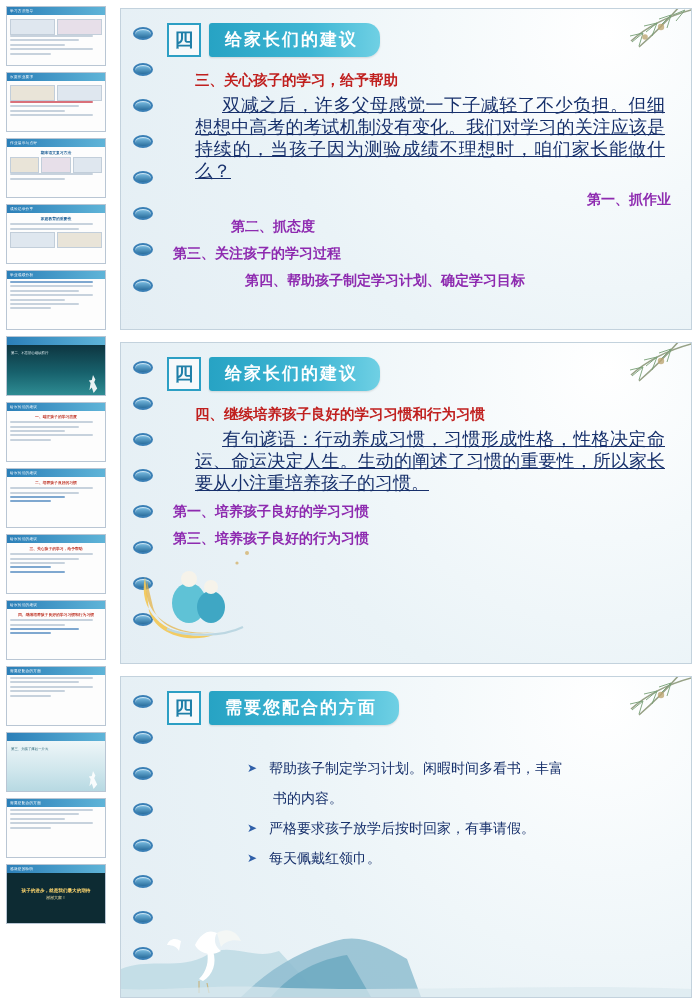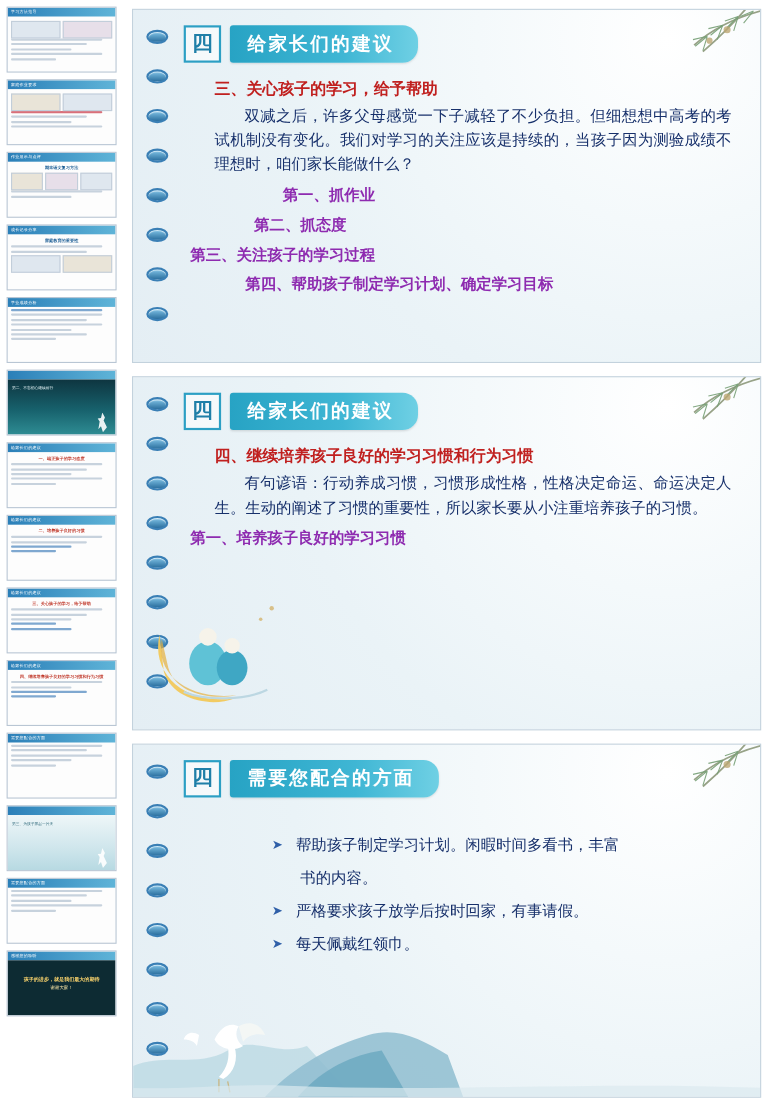--- a/index.html
+++ b/index.html
@@ -180,37 +180,38 @@
     left: 6px; right: 4px; top: 60px; bottom: 6px;
   }
   .h-red {
     color: #c0201f;
     font-size: 14.5px;
     font-weight: bold;
     margin: 2px 0 4px 22px;
   }
   .para {
     color: #17306b;
-    font-size: 14px;
+    font-size: 18px;
     line-height: 22px;
     text-indent: 0;
     margin: 0 6px 0 22px;
     text-align: justify;
+    text-decoration: underline;
   }
   .para .ind { display: inline-block; width: 27px; }
   .point {
     color: #8e2bb0;
     font-size: 14px;
     font-weight: bold;
     margin-top: 9px;
   }
-  .point.p1 { margin-left: 84px; }
+  .point.p1 { margin-left: 84px; text-align: right; }
   .point.p2 { margin-left: 58px; }
   .point.p3 { }
-  .point.p4 { margin-left: 50px; }
+  .point.p4 { margin-left: 72px; }
   .point.c1, .point.c2, .point.c3 { text-align: left; margin-left: 0; }
 
   
   .moon-art {
     position: absolute;
     left: 6px; bottom: 6px;
     width: 150px; height: 120px;
   }
   .bullet-list {
     margin: 16px 0 0 34px;
@@ -514,20 +515,21 @@
 
       <div class="slide-inner">
         <div class="title-row">
           <div class="num-box">四</div>
           <div class="title-banner">给家长们的建议</div>
         </div>
         <div class="body-area">
           <div class="h-red">四、继续培养孩子良好的学习习惯和行为习惯</div>
           <div class="para"><span class="ind"></span><span>有句谚语：行动养成习惯，习惯形成性格，性格决定命运、命运决定人生。生动的阐述了习惯的重要性，所以家长要从小注重培养孩子的习惯。</span></div>
           <div class="point c1">第一、培养孩子良好的学习习惯</div>
+          <div class="point c3">第三、培养孩子良好的行为习惯</div>
         </div>
       </div>
     </div>
 
     <div class="slide">
       <svg class="pine" viewBox="0 0 120 74">
         <g stroke="#7f8c6a" stroke-width="1.6" fill="none" opacity=".85">
           <path d="M120 6 C96 12, 74 22, 56 38"></path>
           <path d="M104 4 C92 18, 80 30, 64 44"></path>
         </g>

